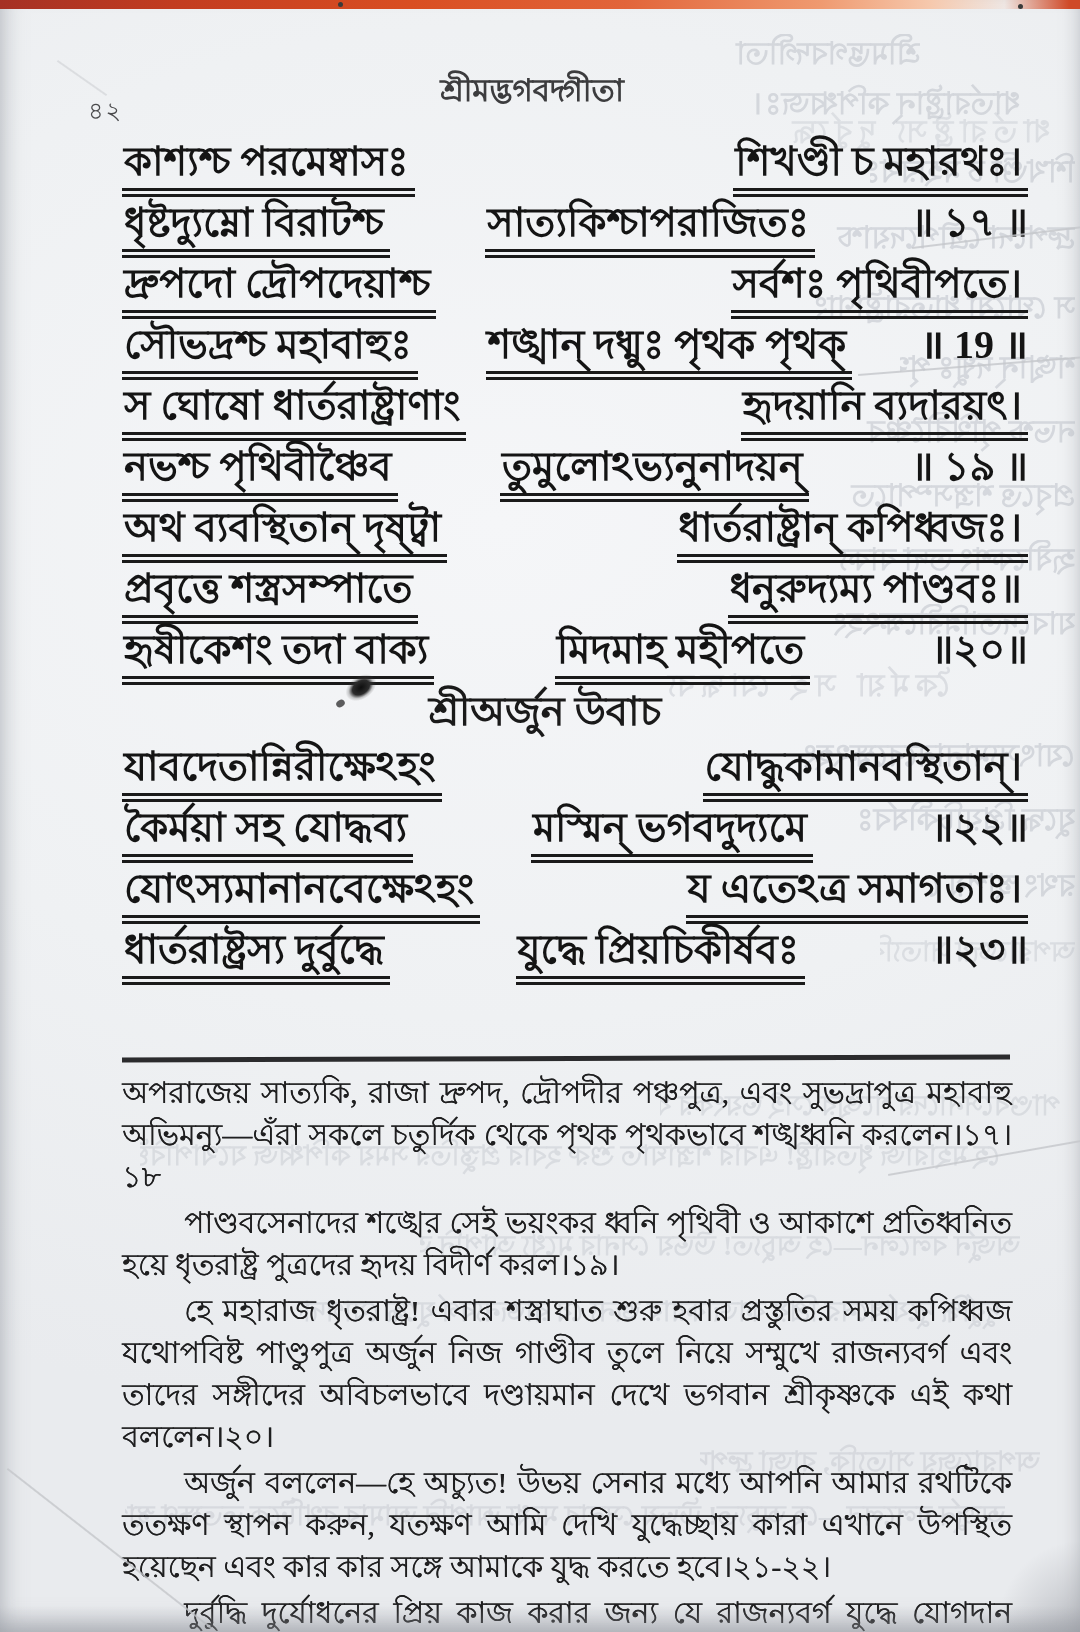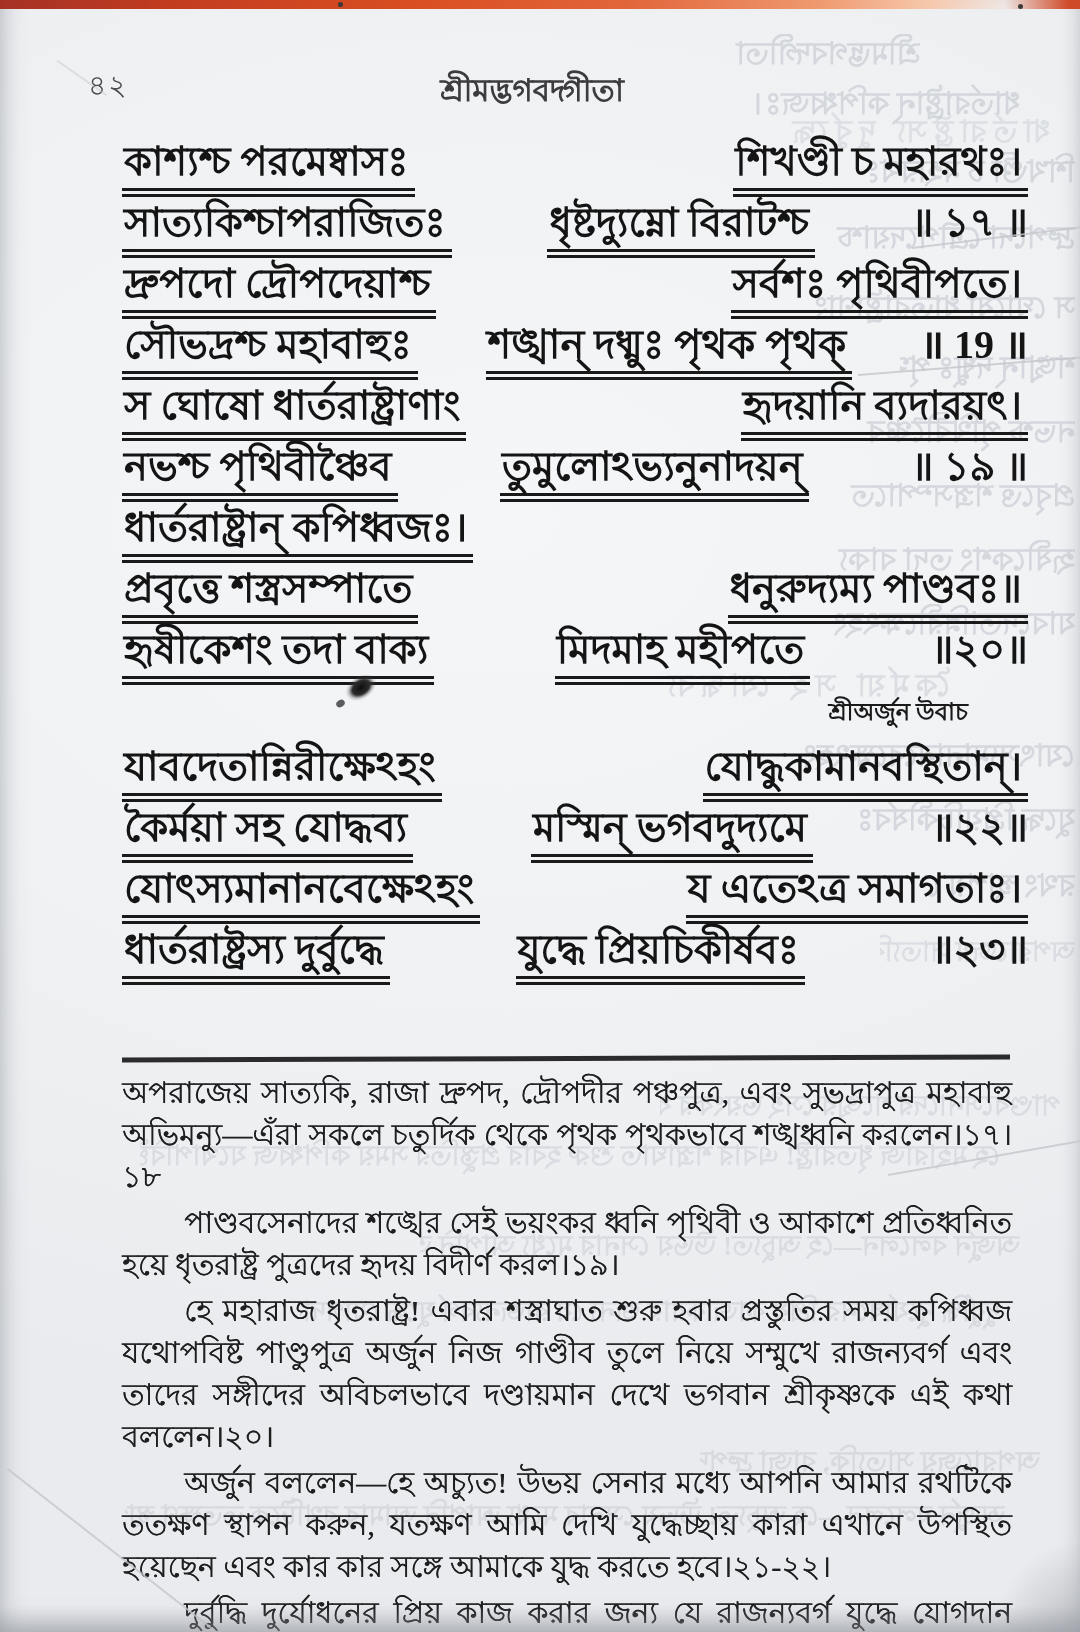--- a/index.html
+++ b/index.html
@@ -11,30 +11,30 @@
                inset -14px 0 22px -16px rgba(120,125,135,.4),
                inset 0 -20px 28px -18px rgba(110,115,125,.5);
     font-family:"Liberation Serif","DejaVu Serif",serif;
     color:#1b1b1b;
   }
   
   .red-edge{position:absolute;top:0;left:0;width:1080px;height:9px;
     background:linear-gradient(90deg,#a53125 0%,#c23c20 16%,#d94e22 38%,#e2653a 58%,#ef9a70 76%,#f6c8ac 86%,rgba(247,216,200,.3) 93%,#cf4a28 99%);}
   .speck{position:absolute;width:5px;height:5px;border-radius:50%;background:#3a3a3a;}
   
-  .pageno{position:absolute;left:88px;top:64px;font-size:28px;letter-spacing:2px;color:#4a4a4c;}
+  .pageno{position:absolute;left:88px;top:92px;font-size:24px;letter-spacing:2px;color:#4a4a4c;}
   .htitle{position:absolute;left:532px;top:66px;transform:translateX(-50%);
     font-size:31px;font-weight:bold;color:#3c3c3e;white-space:nowrap;}
   
   .verses{position:absolute;left:122px;top:142px;width:906px;}
   .vline{display:flex;justify-content:space-between;align-items:center;margin-bottom:6px;
     font-size:40px;font-weight:bold;line-height:40px;white-space:nowrap;color:#141414;}
   .vline .u{padding:0 6px 6px 2px;border-bottom:9px double #1a1a1a;}
   .vline .n{padding-bottom:6px;margin-bottom:9px;}
-  .vheading{margin:4px 60px 14px 0;text-align:right;font-size:24px;font-weight:bold;
+  .vheading{margin:4px 60px 14px 0;text-align:center;font-size:40px;font-weight:bold;
     line-height:42px;color:#1a1a1a;}
   
   .divider{position:absolute;left:122px;top:1056px;width:888px;height:5px;background:#2b2b2d;
     transform:rotate(-.2deg);}
   
   .prose{position:absolute;left:122px;top:1072px;width:890px;}
   .prose p{margin:0 0 4px 0;font-size:30px;line-height:42px;text-align:justify;
     text-indent:62px;color:#1f1f20;text-shadow:.35px 0 0 currentColor;}
   .prose p.first{text-indent:0;}
   
@@ -90,22 +90,22 @@
 
   <div class="pageno">৪২</div>
   <div class="htitle">শ্রীমদ্ভগবদ্গীতা</div>
 
   <div class="verses">
     <div class="vline">
       <span class="u">কাশ্যশ্চ পরমেষ্বাসঃ</span>
       <span class="u">শিখণ্ডী চ মহারথঃ।</span>
     </div>
     <div class="vline">
+      <span class="u">ধৃষ্টদ্যুম্নো বিরাটশ্চ</span>
       <span class="u">সাত্যকিশ্চাপরাজিতঃ</span>
-      <span class="u">ধৃষ্টদ্যুম্নো বিরাটশ্চ</span>
       <span class="n">॥ ১৭ ॥</span>
     </div>
     <div class="vline">
       <span class="u">দ্রুপদো দ্রৌপদেয়াশ্চ</span>
       <span class="u">সর্বশঃ পৃথিবীপতে।</span>
     </div>
     <div class="vline">
       <span class="u">সৌভদ্রশ্চ মহাবাহুঃ</span>
       <span class="u">শঙ্খান্ দধ্মুঃ পৃথক পৃথক্</span>
       <span class="n">॥ 19 ॥</span>
@@ -113,20 +113,21 @@
     <div class="vline">
       <span class="u">স ঘোষো ধার্তরাষ্ট্রাণাং</span>
       <span class="u">হৃদয়ানি ব্যদারয়ৎ।</span>
     </div>
     <div class="vline">
       <span class="u">নভশ্চ পৃথিবীঞ্চৈব</span>
       <span class="u">তুমুলোঽভ্যনুনাদয়ন্</span>
       <span class="n">॥ ১৯ ॥</span>
     </div>
     <div class="vline">
+      <span class="u">অথ ব্যবস্থিতান্ দৃষ্ট্বা</span>
       <span class="u">ধার্তরাষ্ট্রান্ কপিধ্বজঃ।</span>
     </div>
     <div class="vline">
       <span class="u">প্রবৃত্তে শস্ত্রসম্পাতে</span>
       <span class="u">ধনুরুদ্যম্য পাণ্ডবঃ॥</span>
     </div>
     <div class="vline">
       <span class="u">হৃষীকেশং তদা বাক্য</span>
       <span class="u">মিদমাহ মহীপতে</span>
       <span class="n">॥২০॥</span>

